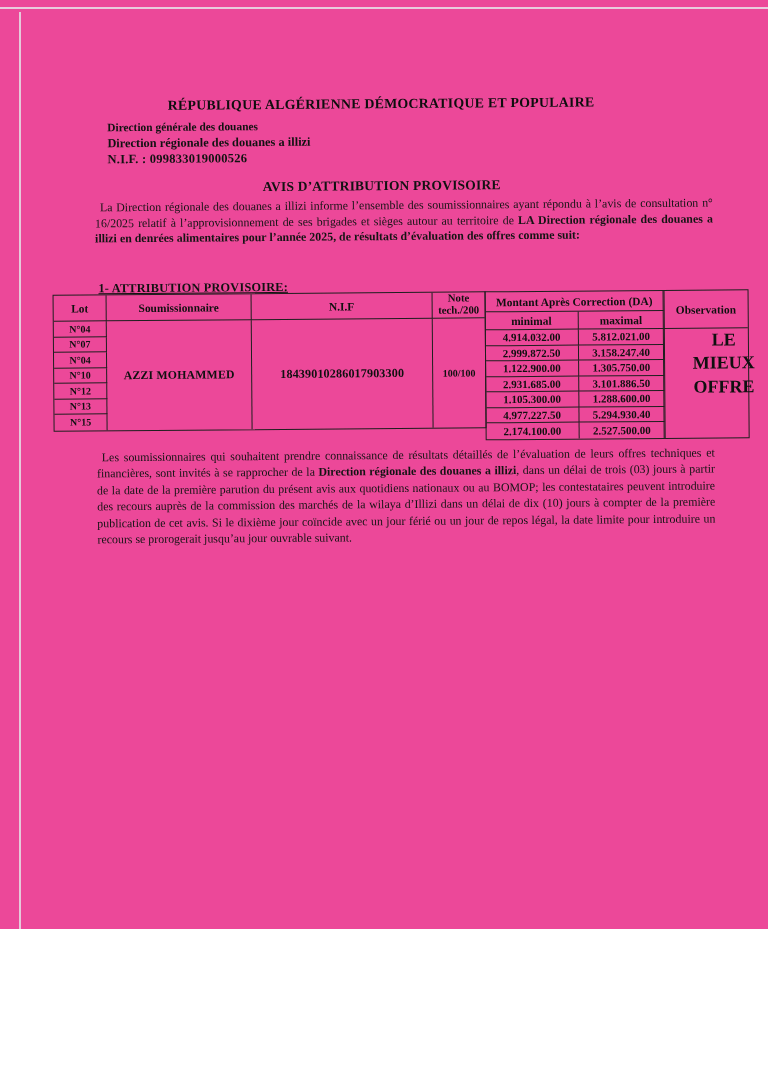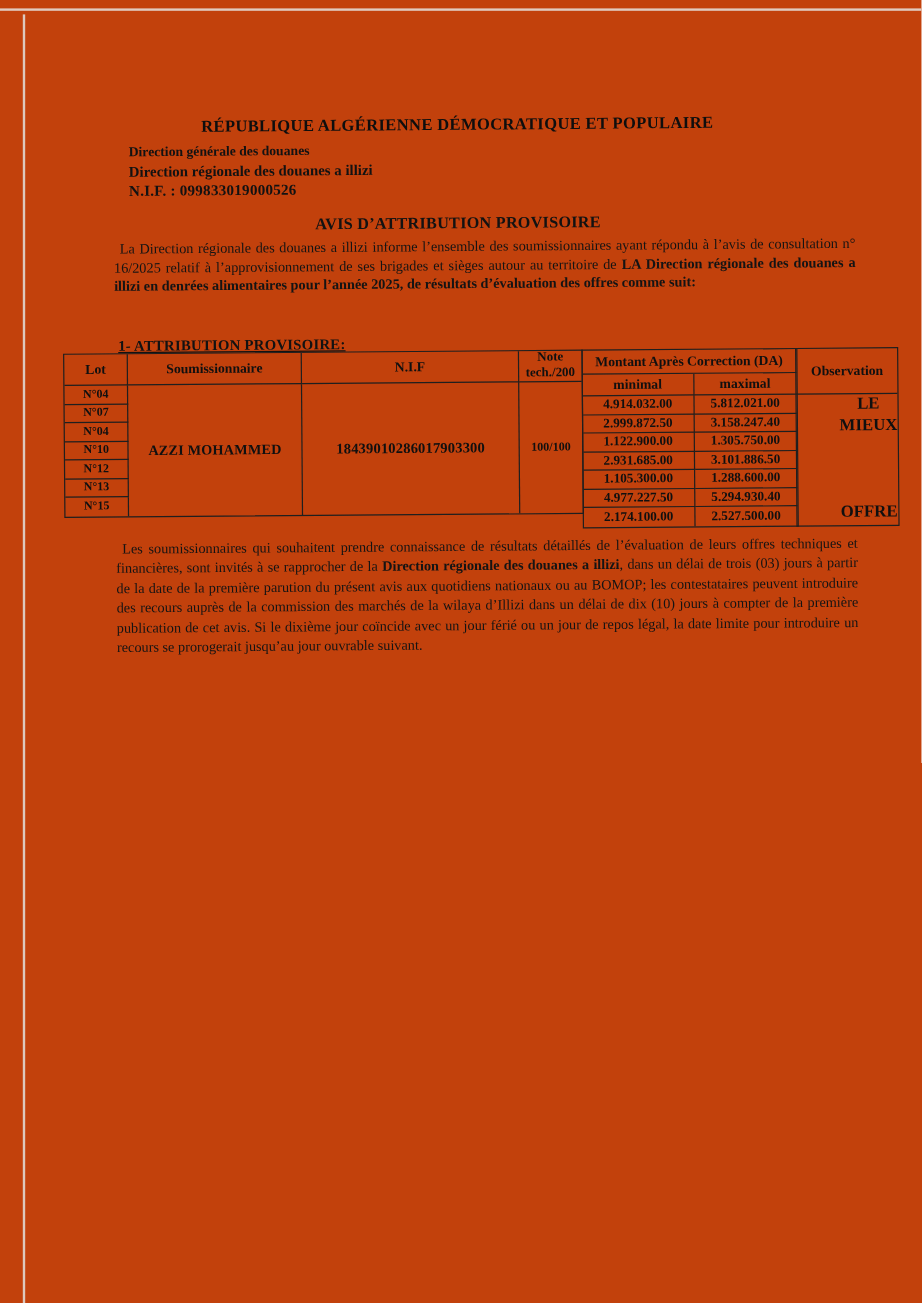--- a/index.html
+++ b/index.html
@@ -3,22 +3,22 @@
 <meta charset="utf-8">
 <style>
   html, body {
     margin: 0;
     padding: 0;
     background: #ffffff;
   }
   .page {
     position: relative;
     width: 768px;
-    height: 1086px;
-    background: #c2410c;
+    height: 929px;
+    background: #ec4899;
     overflow: hidden;
     font-family: "Liberation Serif", serif;
     color: #121212;
   }
   
   .scan-edge-top {
     position: absolute; top: 7px; left: 0; right: 0; height: 2px;
     background: #e9eeee; opacity: .8;
   }
   .scan-edge-left {
@@ -72,23 +72,23 @@
     display: flex; align-items: center; justify-content: center;
     font-weight: bold; text-align: center; color: #101010;
   }
   .br { border-right: 1.3px solid #1f1f1f; }
   .bb { border-bottom: 1.3px solid #1f1f1f; }
   .fs-h   { font-size: 11.4px; }
   .fs-lot { font-size: 10px; font-family: Liberation Serif, serif; }
   .fs-soum{ font-size: 11.8px; letter-spacing: .2px; }
   .fs-nif { font-size: 12.2px; letter-spacing: .1px; }
   .fs-amt { font-size: 11.0px; }
-  .two-line { flex-direction: column; line-height: 1.1; justify-content: space-between; }
+  .two-line { flex-direction: column; line-height: 1.1; justify-content: flex-start; }
   .fs-note { font-size: 10.8px; }
-  .fs-obs  { font-size: 14px; line-height: 1.3; padding-left: 35px; }
+  .fs-obs  { font-size: 18px; line-height: 1.3; padding-left: 35px; }
 </style>
 </head>
 <body>
 
 <div class="page">
   <div class="scan-edge-top"></div>
   <div class="scan-edge-left"></div>
 
   <div class="content">
 

